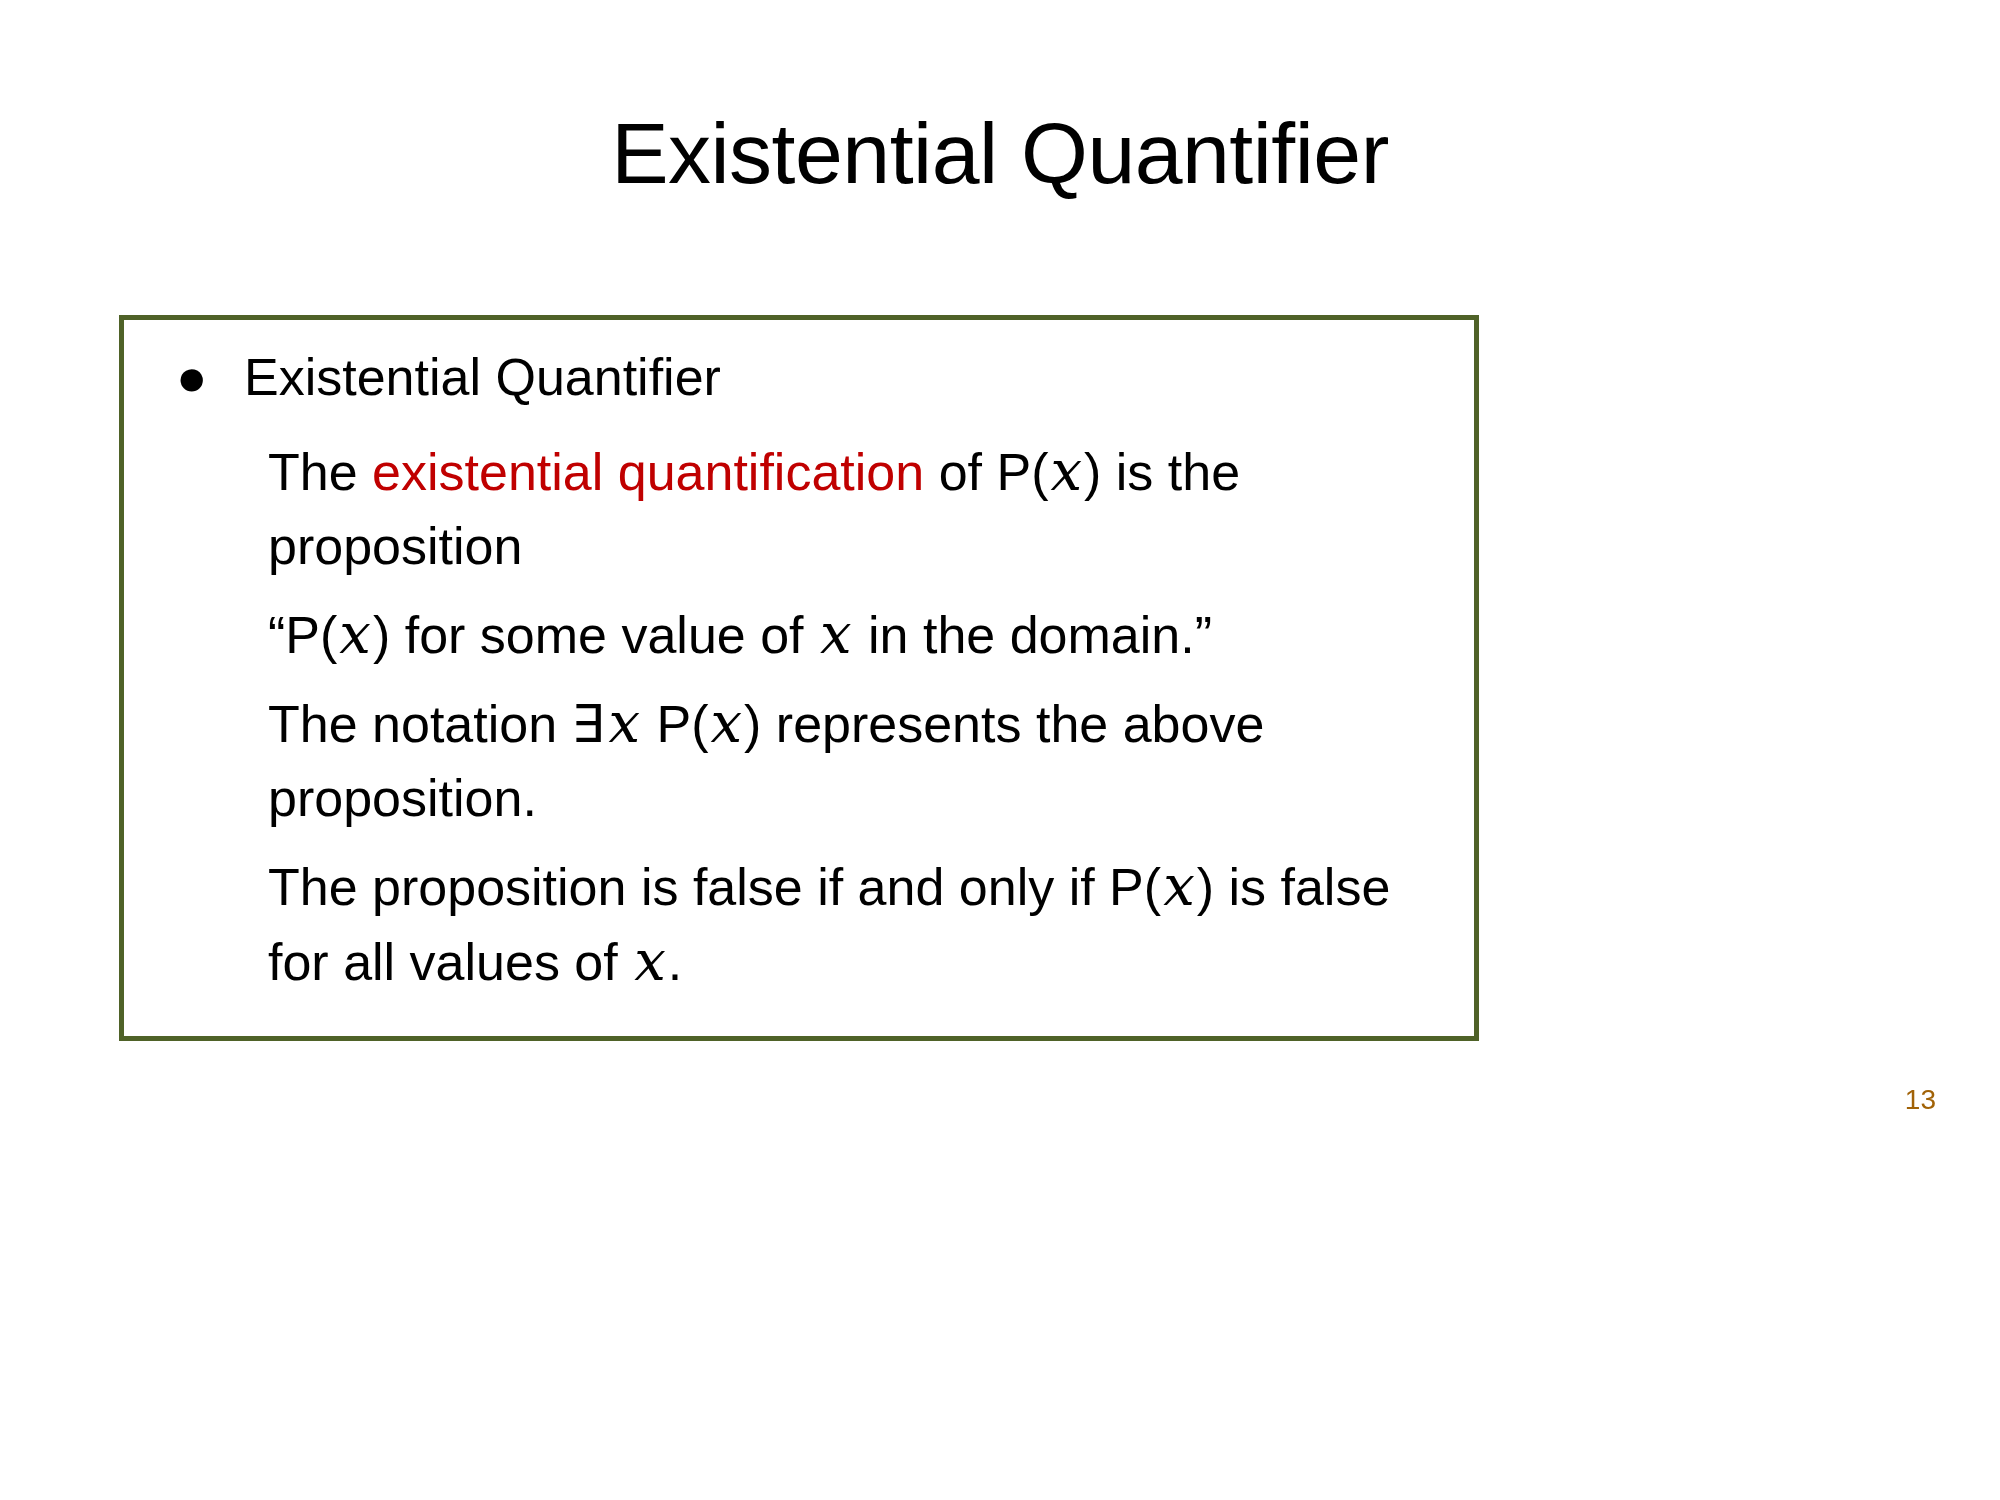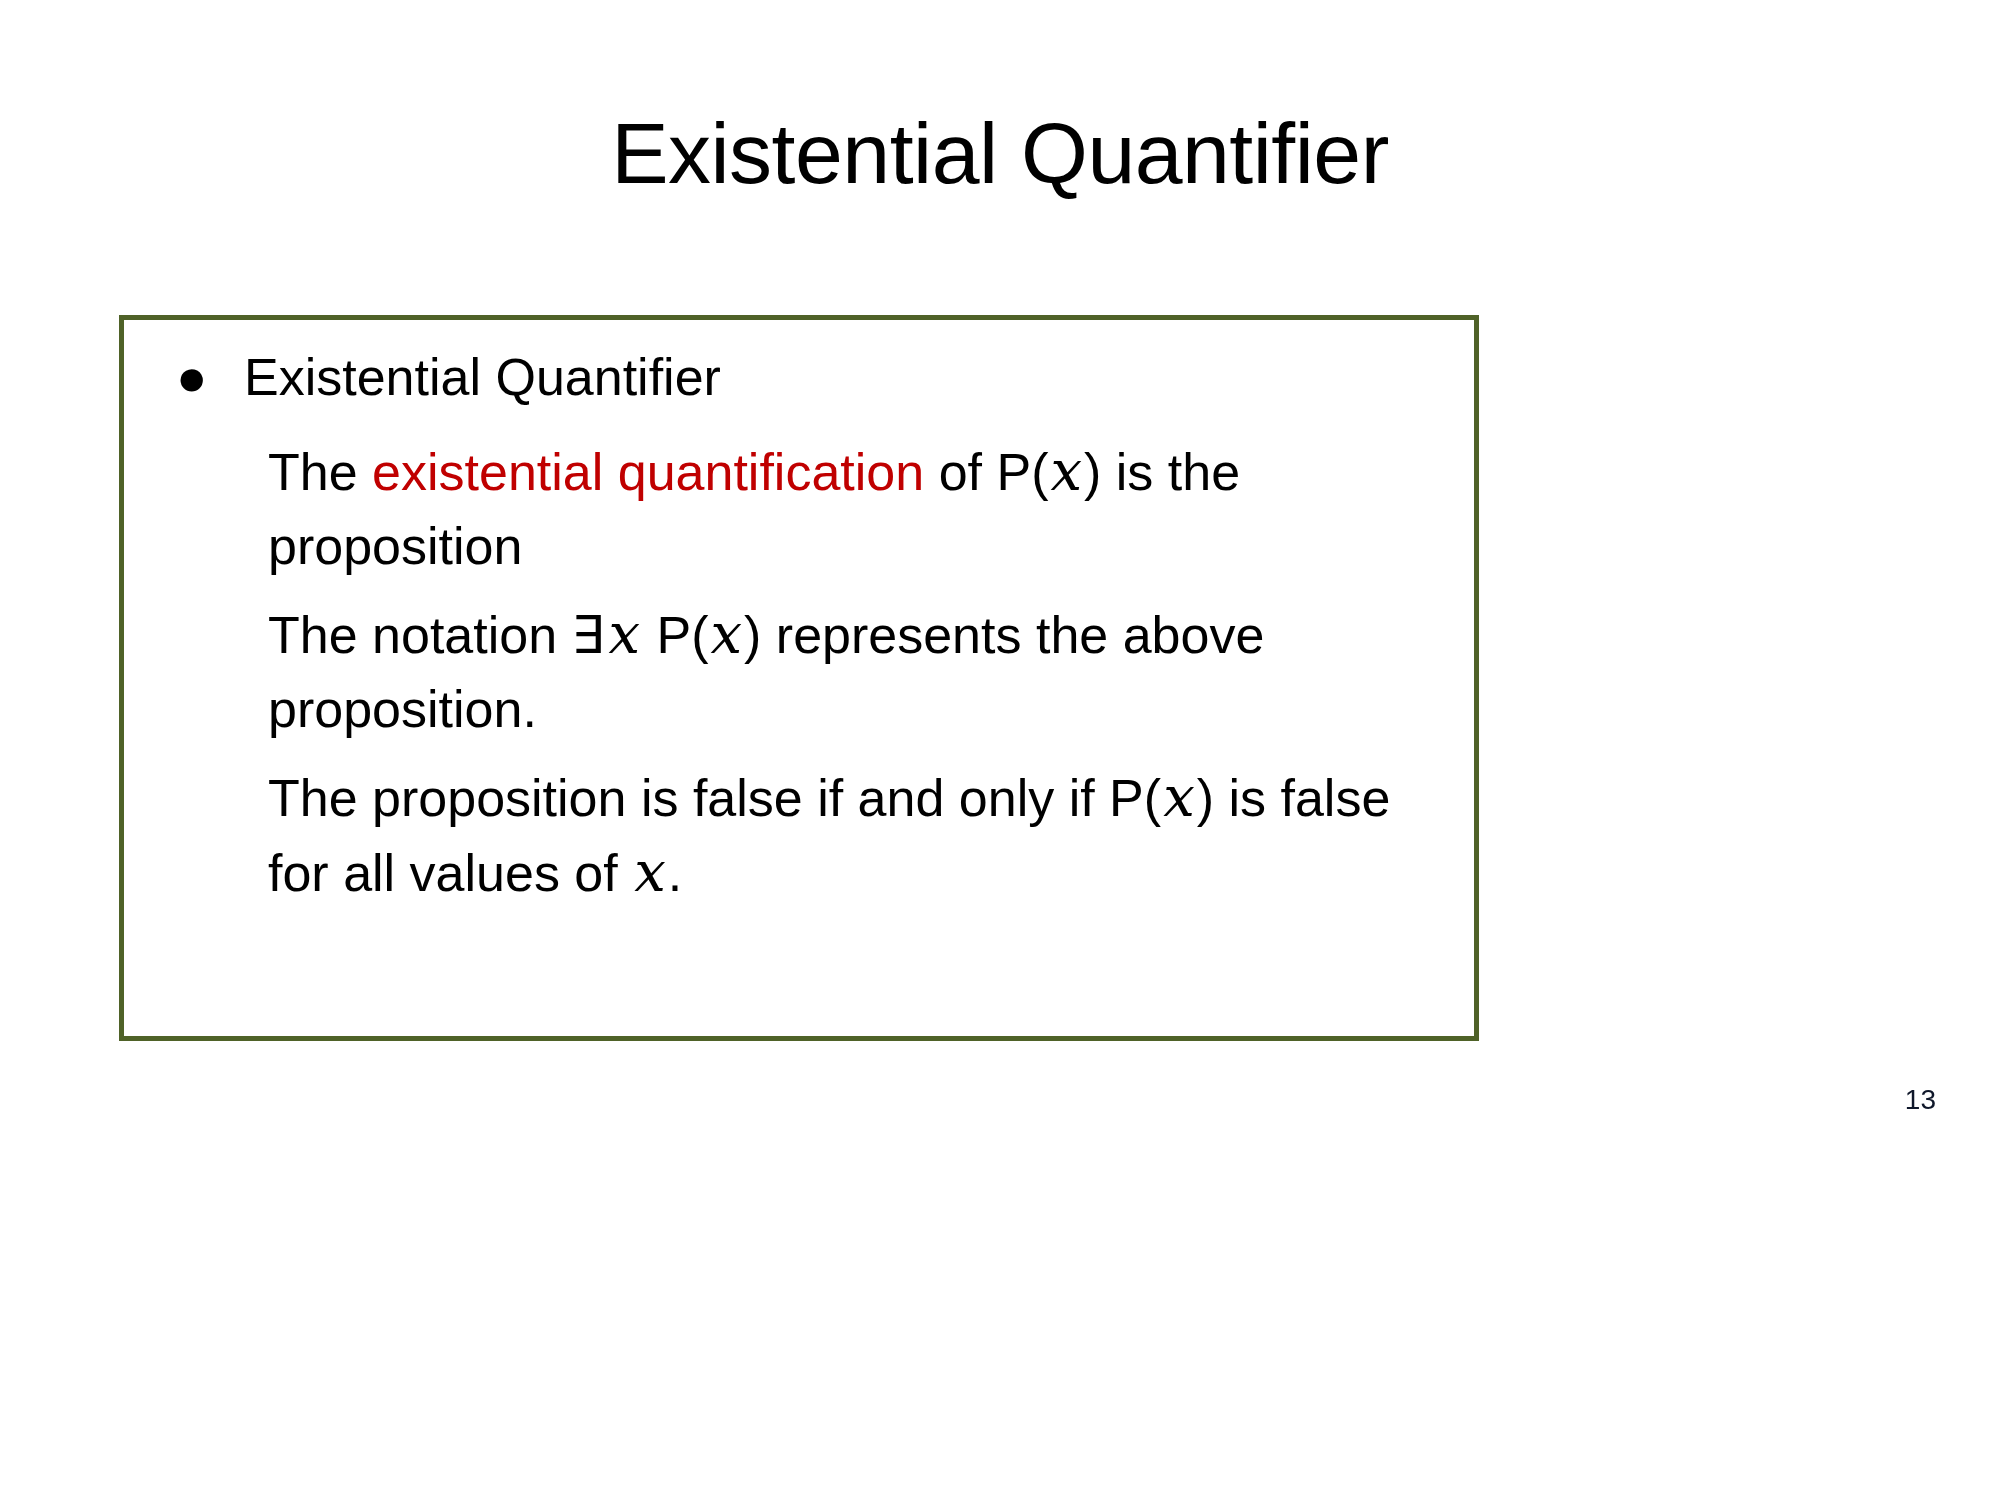--- a/index.html
+++ b/index.html
@@ -108,21 +108,21 @@
     font-size: 52px;
     padding-right: 2px;
   }
 
   
   .page-number {
     position: absolute;
     right: 64px;
     bottom: 36px;
     font-size: 28px;
-    color: #0f172a;
+    color: #a16207;
   }
 </style>
 </head>
 <body>
 
 <div class="slide">
 
   <div class="slide-title">Existential Quantifier</div>
 
   <div class="content-box">
@@ -130,20 +130,23 @@
 
       <div class="bullet-row">
         <span class="bullet-glyph">●</span>
         <span class="bullet-text">Existential Quantifier</span>
       </div>
 
       <div class="para">
         <span>The </span><span class="hl-red">existential quantification</span><span> of P(</span><span class="var-x">x</span><span>) is the proposition</span>
       </div>
 
+      <div class="para">
+        <span>“P(</span><span class="var-x">x</span><span>) for some value of </span><span class="var-x">x</span><span> in the domain.”</span>
+      </div>
 
       <div class="para">
         <span>The notation </span><span class="quant">∃</span><span class="var-x">x</span><span> P(</span><span class="var-x">x</span><span>) represents the above proposition.</span>
       </div>
 
       <div class="para">
         <span>The proposition is false if and only if P(</span><span class="var-x">x</span><span>) is false for all values of </span><span class="var-x">x</span><span>.</span>
       </div>
 
     </div>

